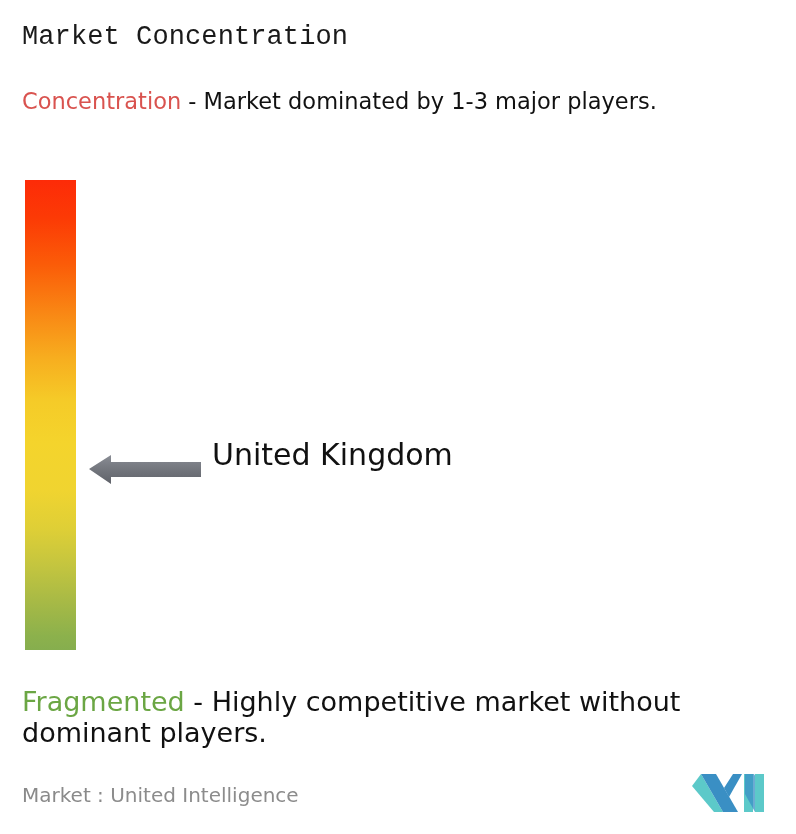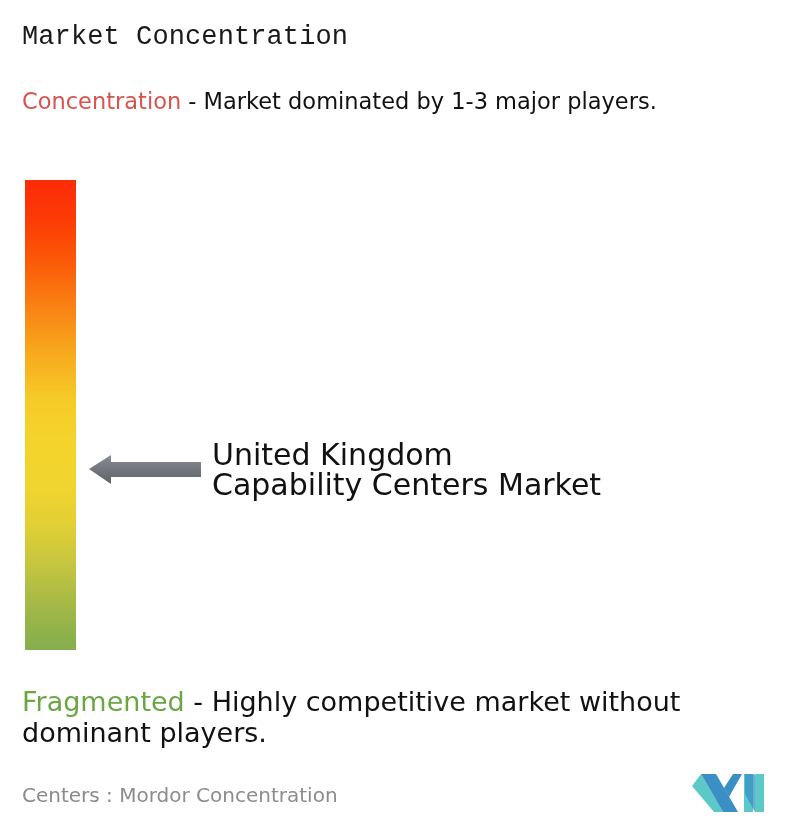--- a/index.html
+++ b/index.html
@@ -146,30 +146,29 @@
         <stop offset="45%" stop-color="#75787f"></stop>
         <stop offset="100%" stop-color="#5f6269"></stop>
       </linearGradient>
     </defs>
     <polygon points="0,17 22,3 22,10 112,10 112,25 22,25 22,32" fill="url(#arrGrad)"></polygon>
   </svg>
 </div>
 
 <div class="callout-label">
   <div>United Kingdom</div>
-  <div>Capability Centers Market</div>
 </div>
 
 <div class="legend-bottom">
   <span class="kw">Fragmented</span><span class="legend-desc">  - Highly competitive market without dominant players.</span>
 </div>
 
 <div class="source-line">
-  <span class="src-label">Centers :</span>
-  <span class="src-name">Mordor Concentration</span>
+  <span class="src-label">Market :</span>
+  <span class="src-name">United Intelligence</span>
 </div>
 
 <div class="brand-logo">
   <svg width="72" height="46" viewBox="0 0 72 46" xmlns="http://www.w3.org/2000/svg">
 
     <polygon points="0,16 9,4 31,42 22,42" fill="#5cc9c9"></polygon>
 
     <polygon points="9,4 24,4 46,42 31,42" fill="#3a8fc4"></polygon>
 
     <polygon points="44,4 53,4 31,42 22,42" fill="#5cc9c9" opacity="0.0"></polygon>

